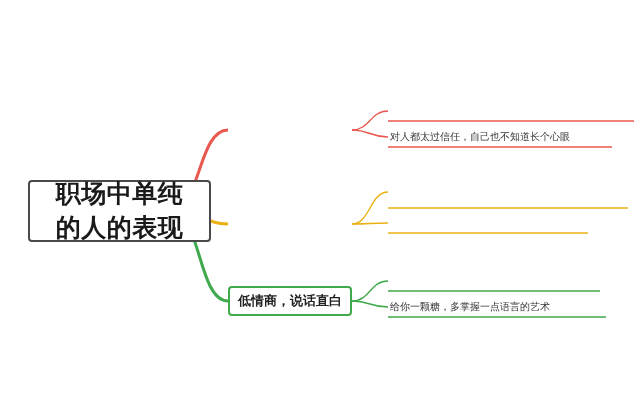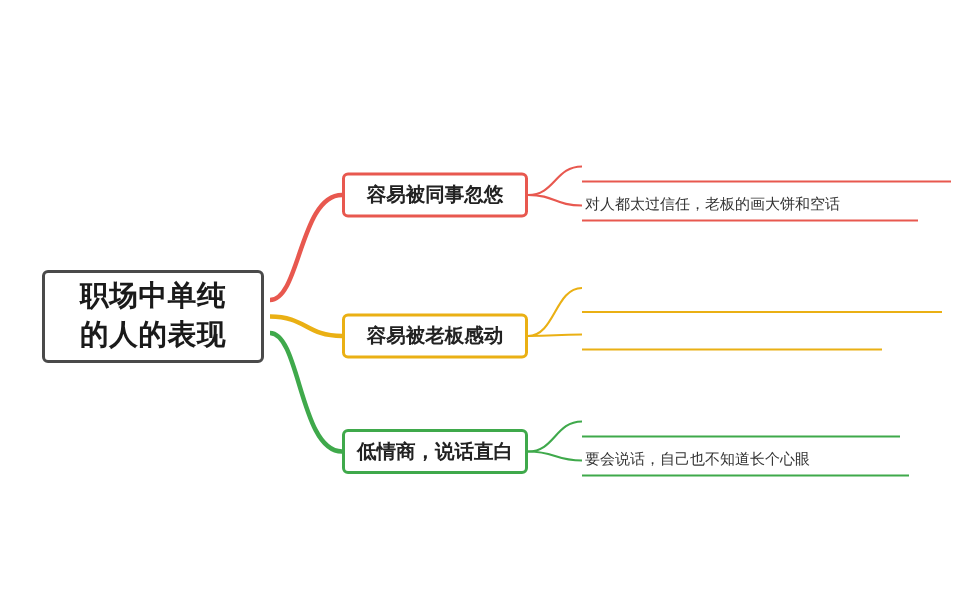--- a/index.html
+++ b/index.html
@@ -31,27 +31,27 @@
     display: flex;
     align-items: center;
     justify-content: center;
     text-align: center;
     white-space: pre-line;
     line-height: 1.35;
   }
   .root {
     left: 28px;
     top: 180px;
-    width: 148px;
+    width: 183px;
     height: 62px;
     border: 2px solid #4a4a4a;
     border-radius: 4px;
     background: #ffffff;
     color: #1a1a1a;
-    font-size: 19px;
+    font-size: 25px;
     font-weight: bold;
     letter-spacing: 0.5px;
   }
   .branch {
     width: 124px;
     height: 30px;
     border-radius: 4px;
     background: #ffffff;
     font-size: 13px;
     font-weight: bold;
@@ -112,21 +112,19 @@
 
     <path d="M352 301 C 370 301, 370 281, 388 281" fill="none" stroke="#3fa94b" stroke-width="1.4"></path>
     <path d="M352 301 C 370 301, 370 307, 388 307" fill="none" stroke="#3fa94b" stroke-width="1.4"></path>
     <line x1="388" y1="291" x2="600" y2="291" stroke="#3fa94b" stroke-width="1.4"></line>
     <line x1="388" y1="317" x2="606" y2="317" stroke="#3fa94b" stroke-width="1.4"></line>
   </svg>
 
   <div class="node root">职场中单纯
 的人的表现</div>
 
-  <div class="node branch branch-1">容易被同事忽悠</div>
-  <div class="node leaf leaf-1b">对人都太过信任，老板的画大饼和空话</div>
+  <div class="node leaf leaf-1b">对人都太过信任，自己也不知道长个心眼</div>
 
-  <div class="node branch branch-2">容易被老板感动</div>
 
   <div class="node branch branch-3">低情商，说话直白</div>
-  <div class="node leaf leaf-3b">要会说话，自己也不知道长个心眼</div>
+  <div class="node leaf leaf-3b">给你一颗糖，多掌握一点语言的艺术</div>
 
 </div>
 
 </body></html>

